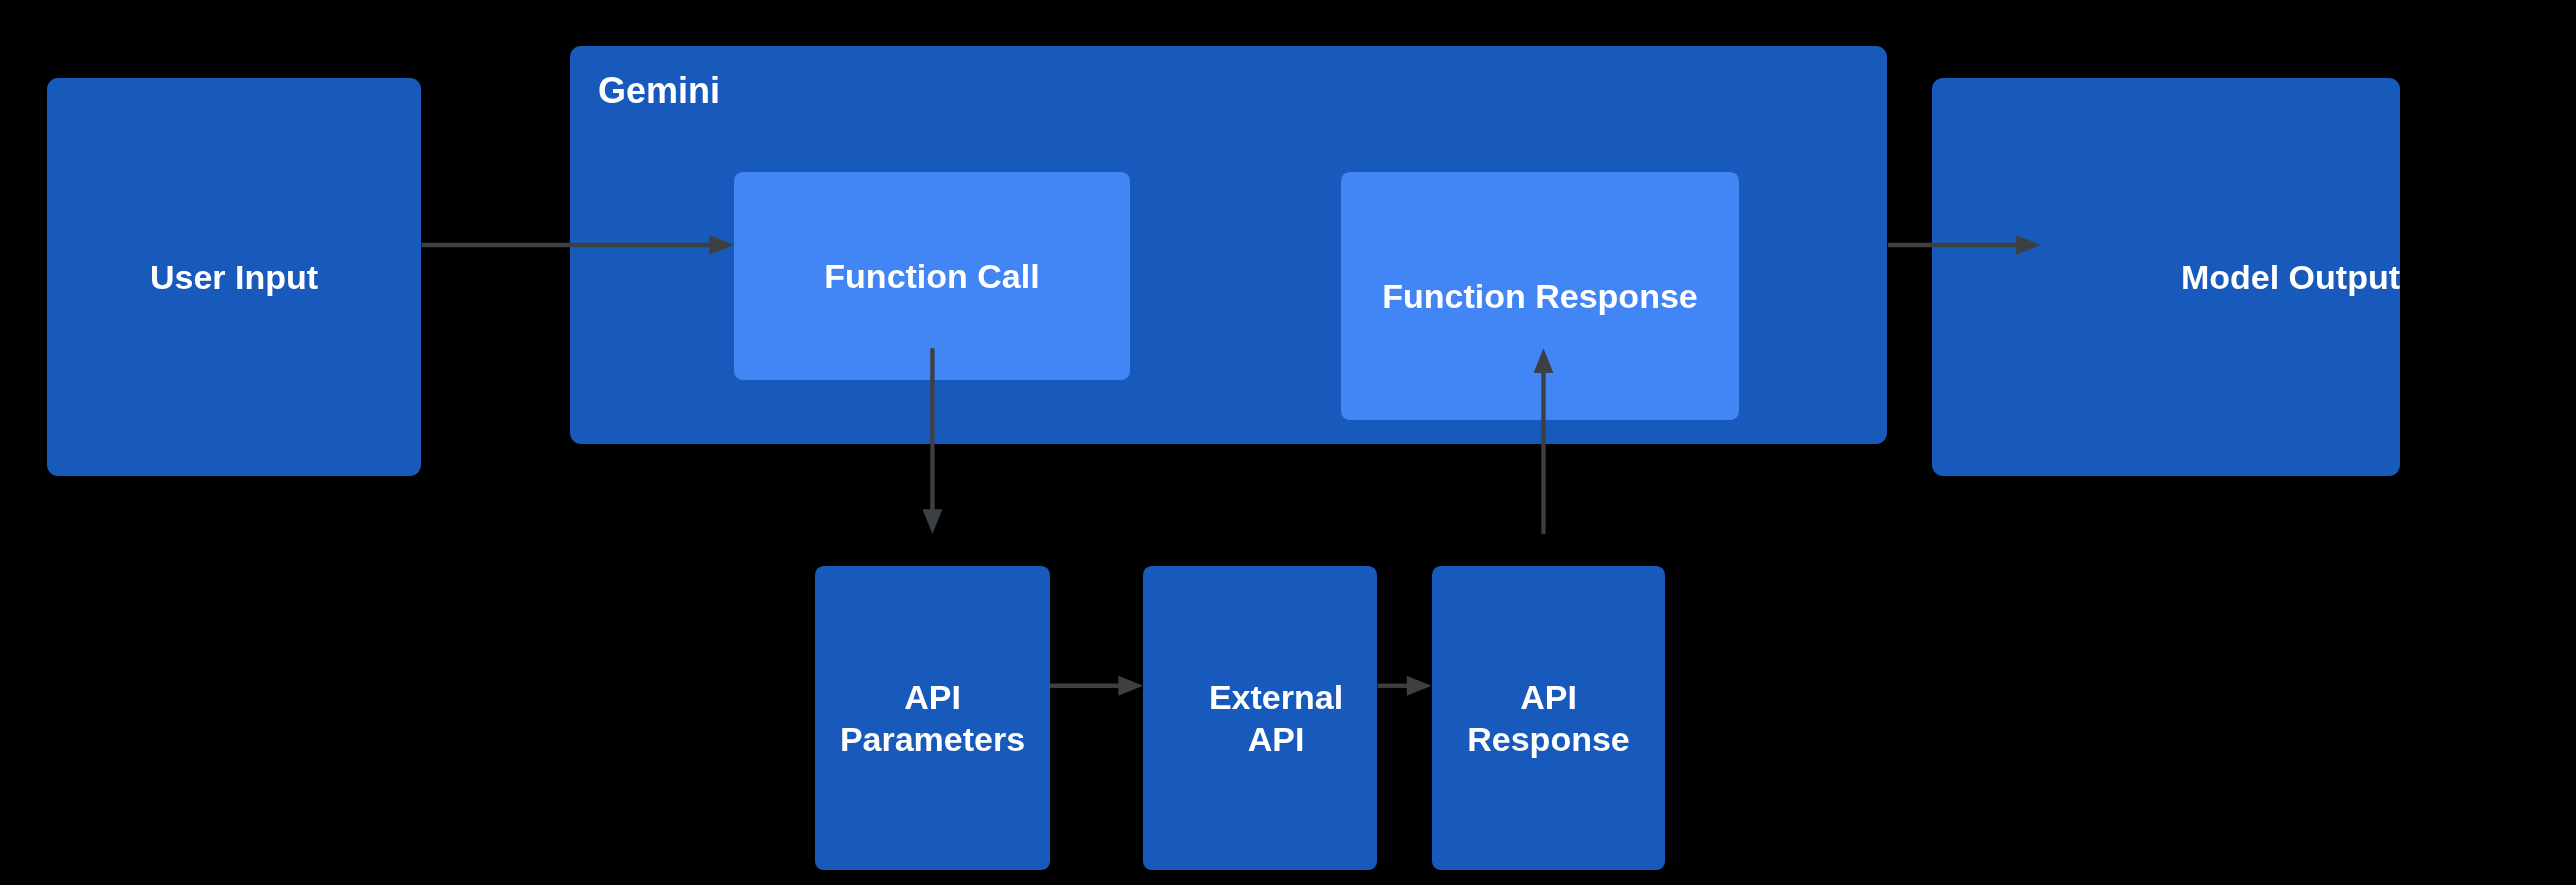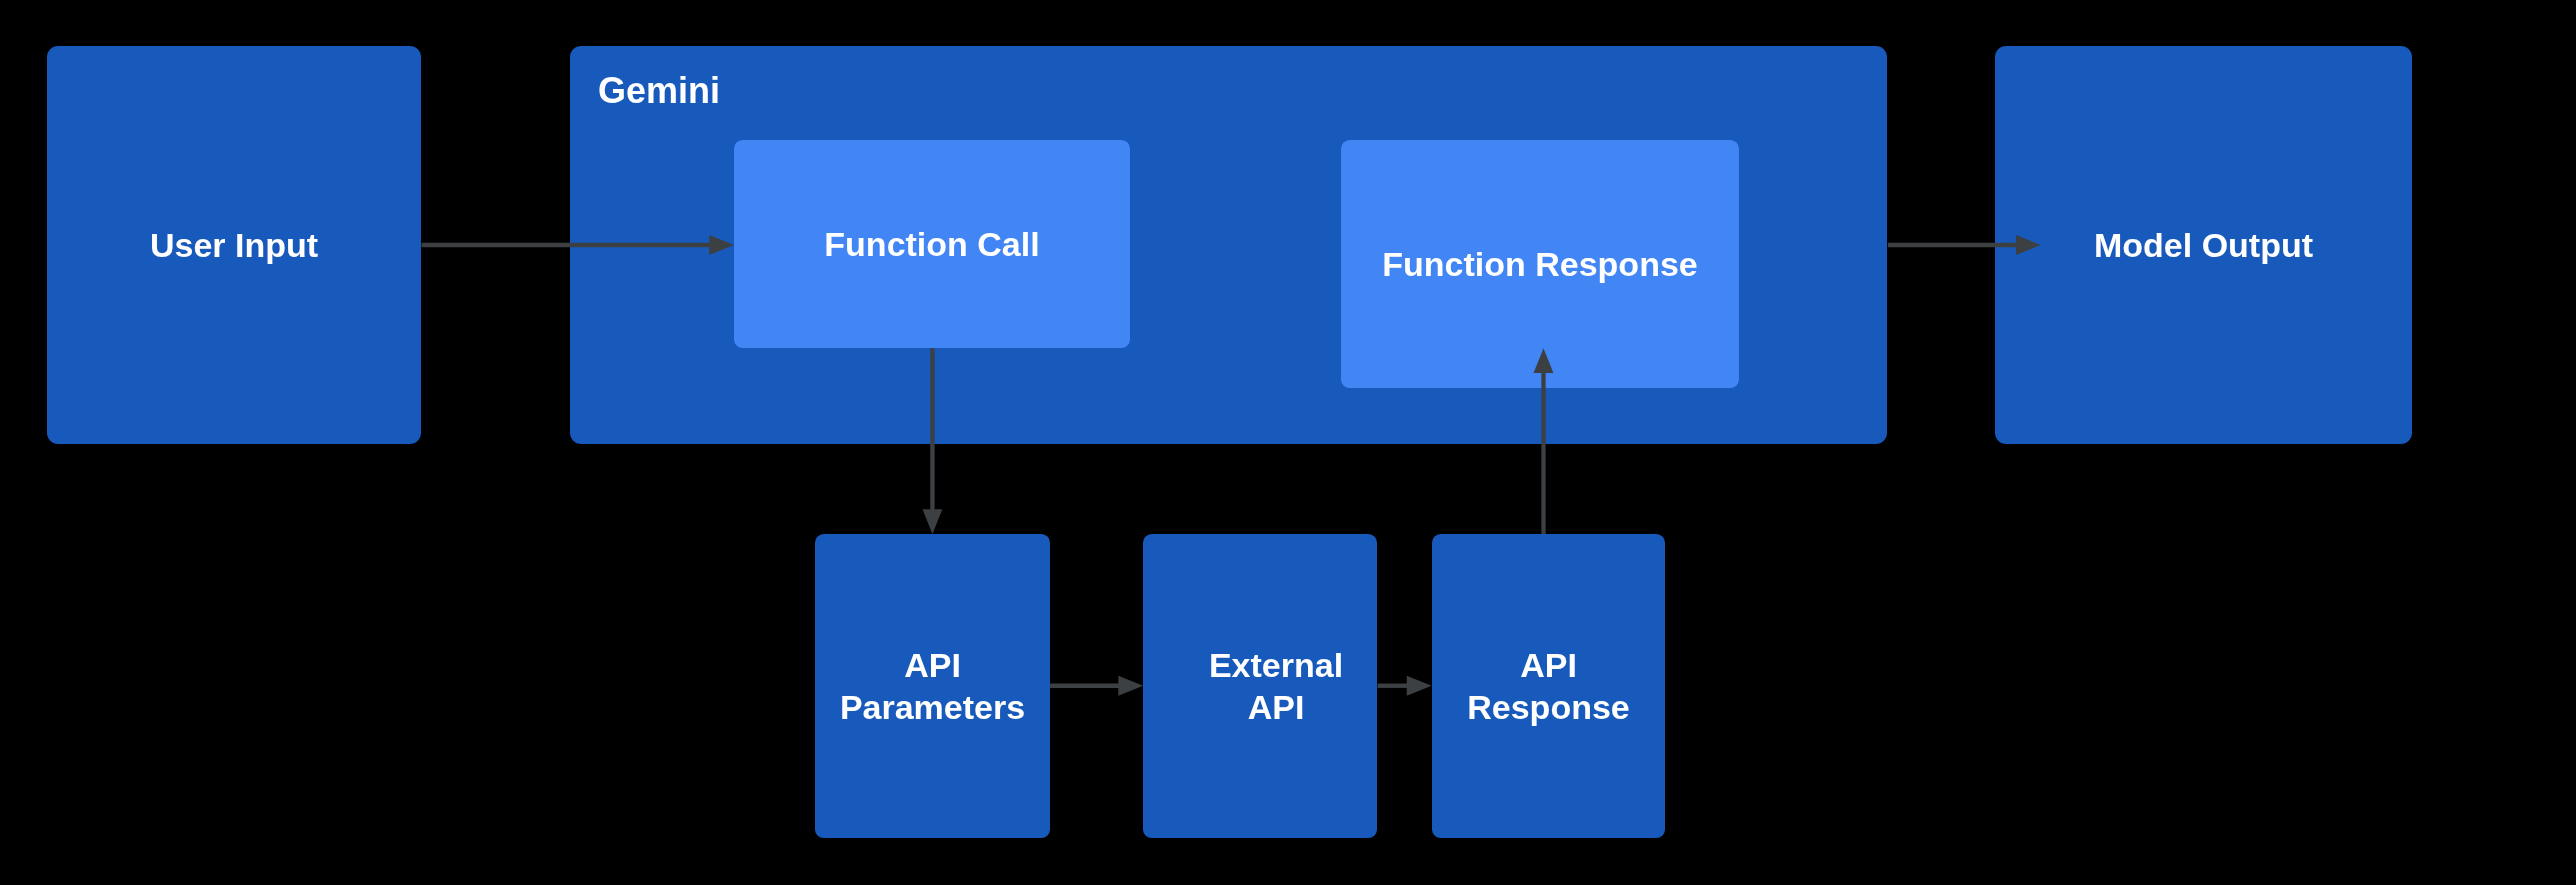--- a/index.html
+++ b/index.html
@@ -23,26 +23,27 @@
     display: flex;
     align-items: center;
     justify-content: center;
     text-align: center;
     color: var(--text);
     font-weight: bold;
     font-size: 34px;
     line-height: 1.25;
     white-space: pre-line;
     box-sizing: border-box;
+    margin-top: 32px;
   }
   .node-dark  { background: var(--node-dark);  border-radius: 11.2px; }
   .node-light { background: var(--node-light); border-radius: 8.7px; }
 
   #n-user   { left: 47px;   top: 46px;  width: 374px; height: 398px; }
-  #n-model  { left: 1995px; top: 46px;  width: 417px; height: 398px; }
+  #n-model  { left: 1932px; top: 46px;  width: 468px; height: 398px; justify-content: flex-end; }
 
   #n-gemini {
     position: absolute;
     left: 570px; top: 46px; width: 1317px; height: 398px;
     background: var(--node-dark);
     border-radius: 11.2px;
   }
   #n-gemini .group-label {
     position: absolute;
     left: 28px; top: 25px;

